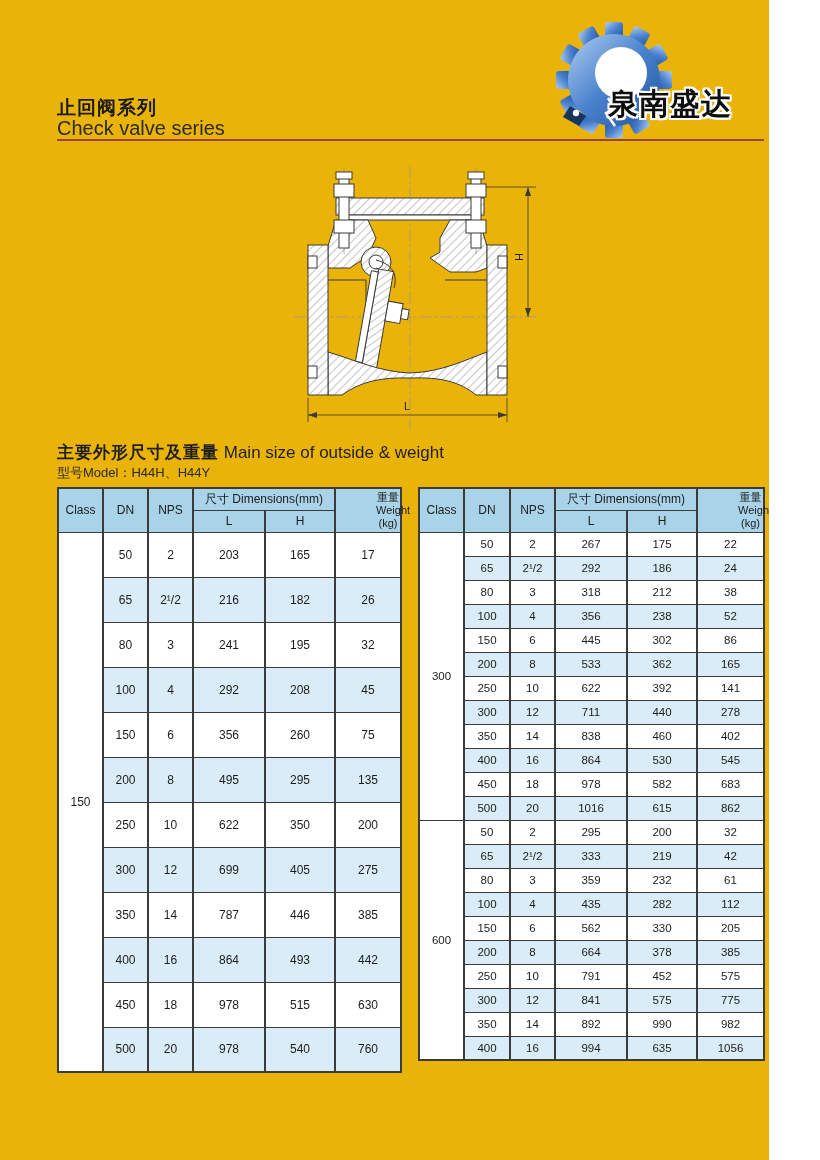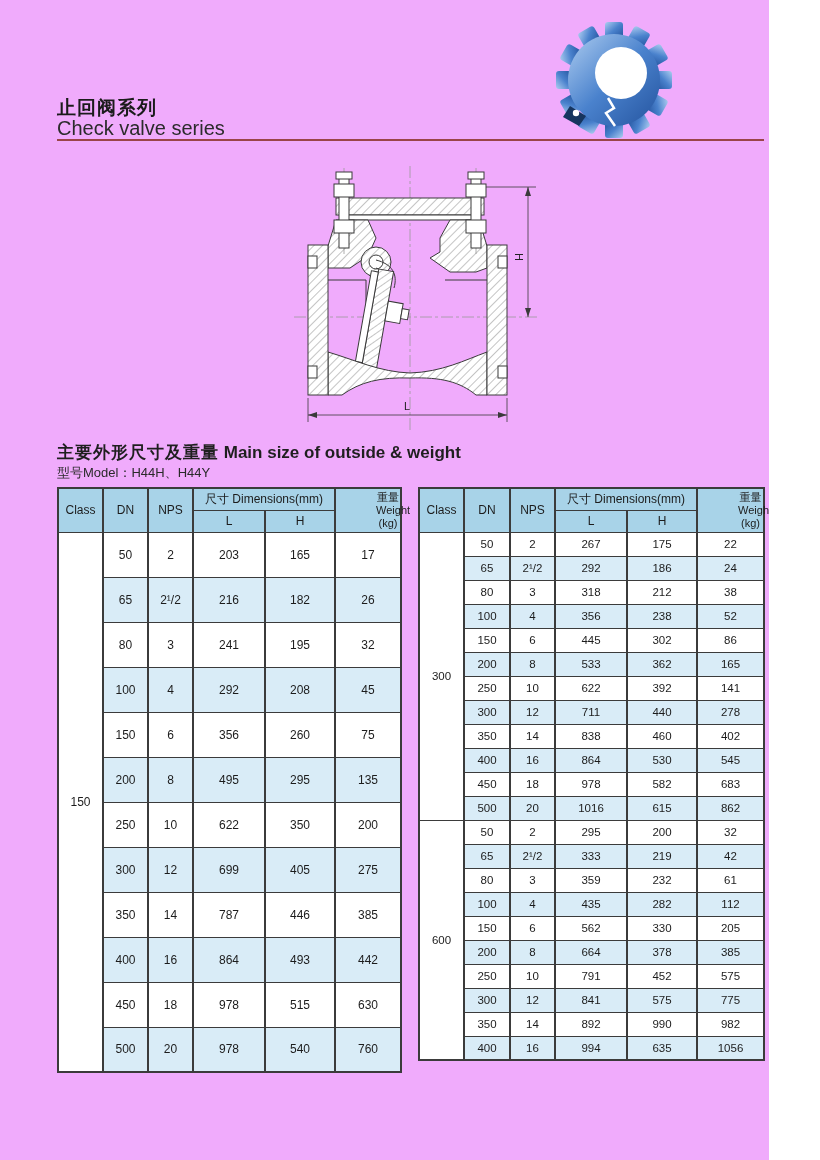--- a/index.html
+++ b/index.html
@@ -7,21 +7,21 @@
     --stripe-bg:#d9ecf7;
     --border-col:#3b3b3b;
     --accent-line:#9a4448;
     --text-col:#1e1e1e;
   }
   *{margin:0;padding:0;box-sizing:border-box;}
   html,body{background:#ffffff;}
   .page{
     position:relative;
     width:769px;height:1160px;
-    background:#f0abfc;
+    background:#eab308;
     font-family:"Liberation Sans", sans-serif;
     color:var(--text-col);
     overflow:hidden;
   }
   
   .title-zh{position:absolute;left:57px;top:95px;font-size:19px;font-weight:bold;color:#1b1b1b;letter-spacing:1px;}
   .title-en{position:absolute;left:57px;top:117px;font-size:20px;color:#2b2b2b;}
   .rule{position:absolute;left:57px;top:139px;width:707px;height:2px;background:var(--accent-line);}
   .logo{position:absolute;left:546px;top:18px;width:218px;height:124px;}
   .logo svg{position:absolute;left:0;top:0;}
@@ -29,21 +29,21 @@
     position:absolute;left:62px;top:66px;
     font-size:30px;font-weight:bold;color:#0e0e0e;letter-spacing:1px;white-space:nowrap;
     text-shadow:-2px 0 0 #fff,2px 0 0 #fff,0 -2px 0 #fff,0 2px 0 #fff,
                 -2px -2px 0 #fff,2px 2px 0 #fff,-2px 2px 0 #fff,2px -2px 0 #fff;
   }
   
   .drawing{position:absolute;left:280px;top:160px;width:300px;height:280px;}
   
   .section-title{position:absolute;left:57px;top:441px;font-size:17px;color:#1f1f1f;white-space:nowrap;}
   .section-title .zh{font-weight:bold;letter-spacing:1px;}
-  .section-title .en{font-weight:bold;}
+  .section-title .en{font-weight:normal;}
   .model-line{position:absolute;left:57px;top:464px;font-size:13px;color:#2a2a2a;}
   
   .tbl{position:absolute;top:487px;border-collapse:collapse;table-layout:fixed;background:#fff;}
   .tbl-left{left:57px;width:343px;}
   .tbl-right{left:418px;width:345px;}
   .tbl,.tbl th,.tbl td{border:1px solid var(--border-col);}
   .tbl th,.tbl td{
     border-left-width:2px;border-right-width:2px;
     text-align:center;vertical-align:middle;
     padding:0;color:#1c1c1c;
@@ -91,20 +91,21 @@
           <rect x="-9" y="-58" width="18" height="16" rx="3" transform="rotate(300)"></rect>
           <rect x="-9" y="-58" width="18" height="16" rx="3" transform="rotate(330)"></rect>
           <circle r="46"></circle>
         </g>
         <circle cx="7" cy="-7" r="26" fill="#ffffff"></circle>
         <path d="M-6,18 L0,28 L-8,33 L1,46" stroke="#ffffff" stroke-width="2.5" fill="none"></path>
         <path d="M-44,26 l16,10 l-7,10 l-16,-9 z" fill="#16355f"></path>
         <circle cx="-38" cy="33" r="3.2" fill="#ffffff"></circle>
       </g>
     </svg>
+    <div class="logo-text">泉南盛达</div>
   </div>
 
   <svg class="drawing" viewBox="0 0 300 280">
     <defs>
       <pattern id="ht" patternUnits="userSpaceOnUse" width="6" height="6" patternTransform="rotate(45)">
         <rect width="6" height="6" fill="#ffffff"></rect>
         <line x1="0" y1="0" x2="0" y2="6" stroke="#8a8a8a" stroke-width="1"></line>
       </pattern>
     </defs>
     <g stroke="#3a3a3a" stroke-width="1" fill="none">

